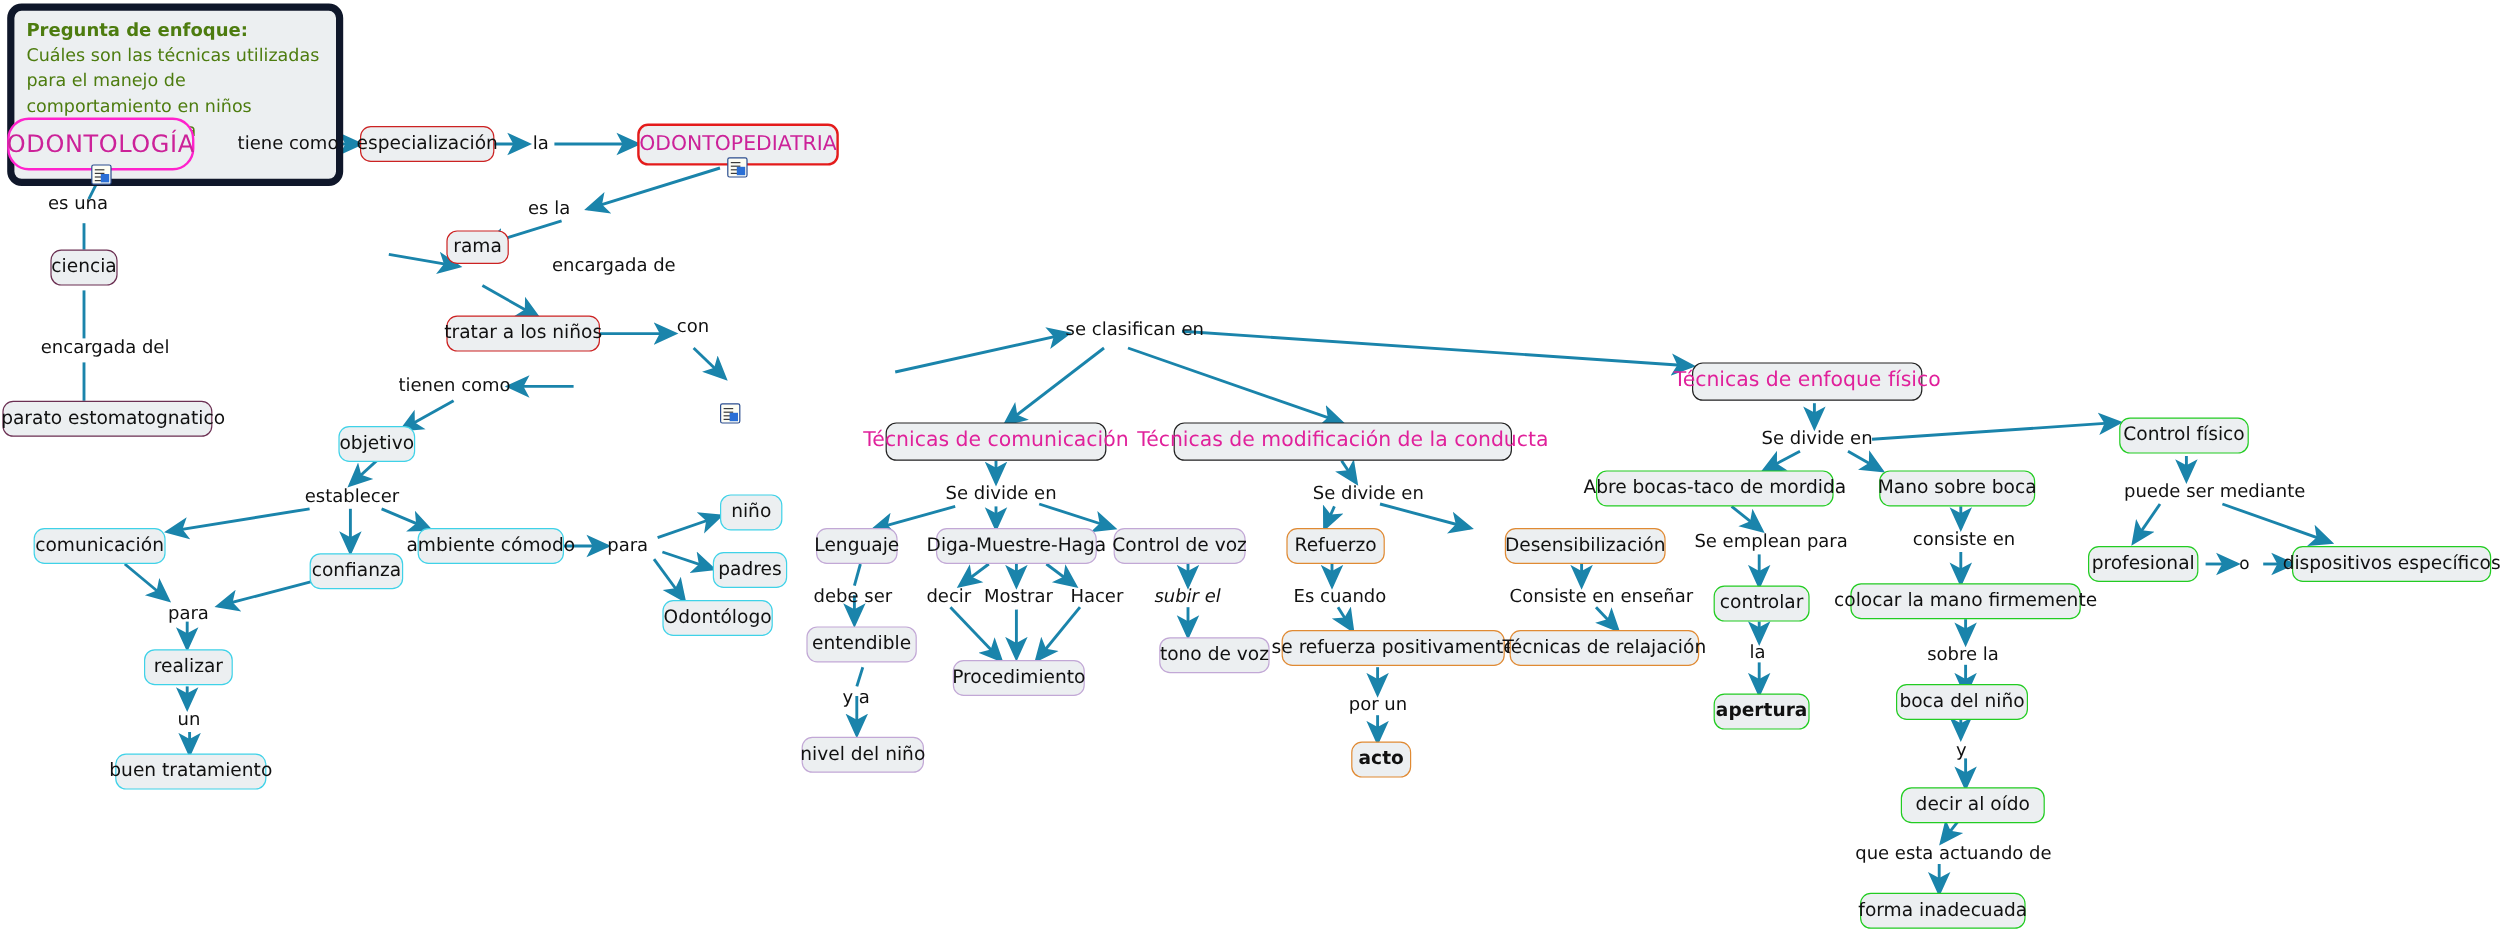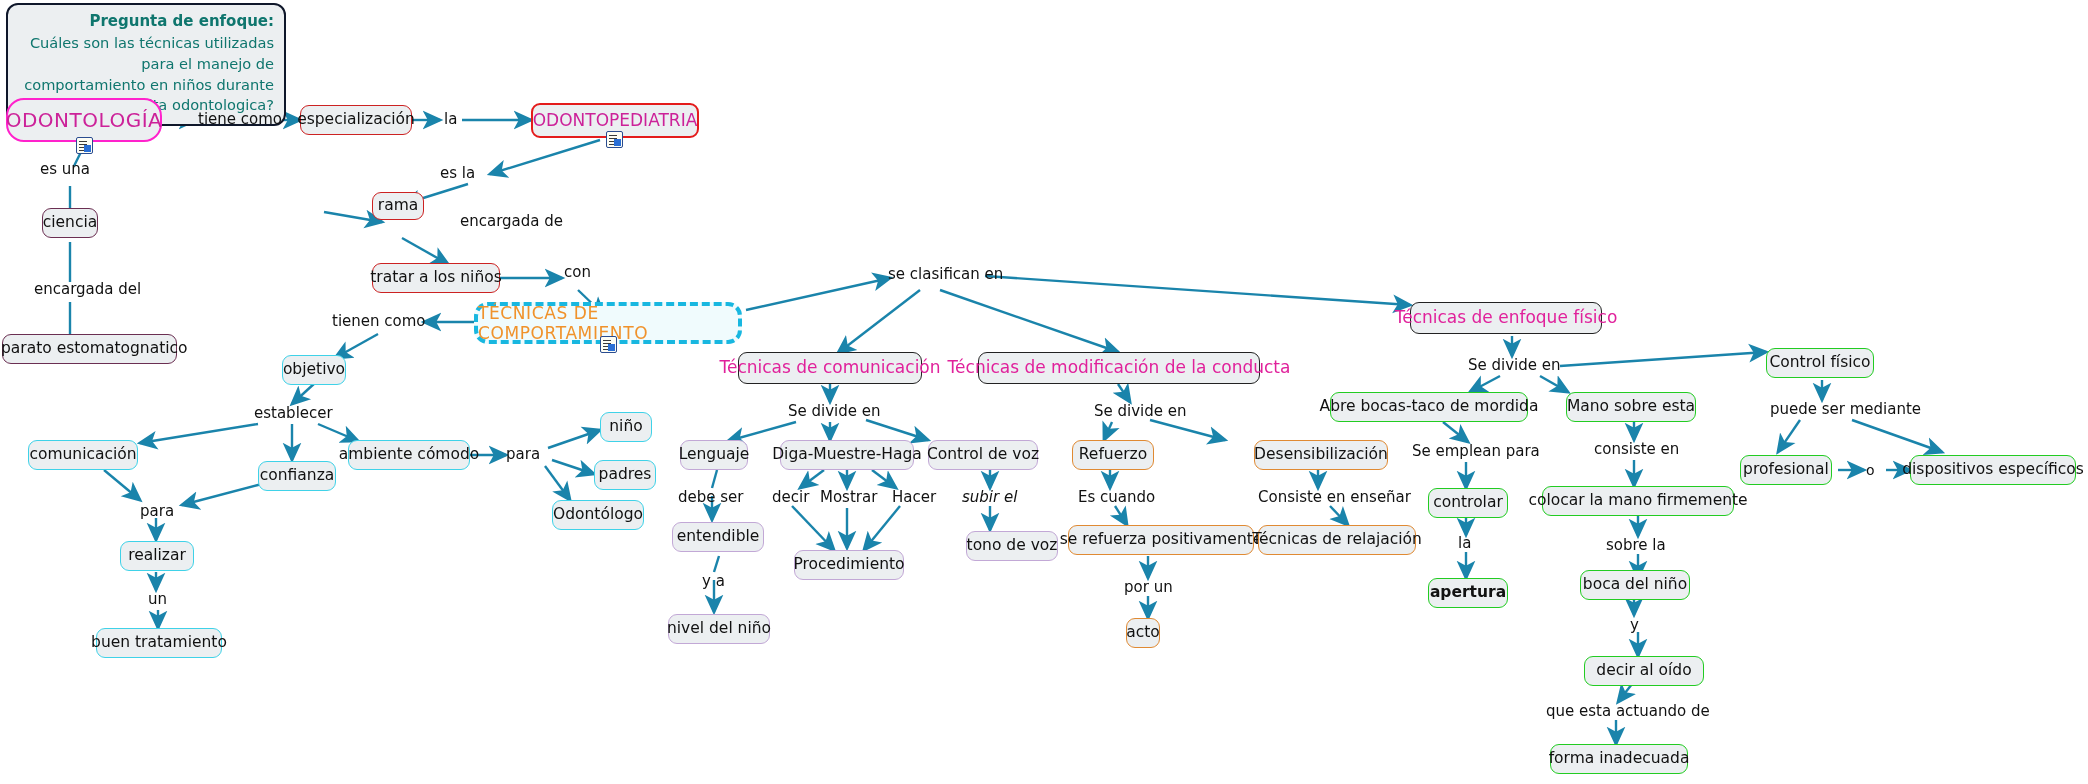--- a/index.html
+++ b/index.html
@@ -41,27 +41,27 @@
   .t-orange {color:#f0922b;letter-spacing:.6px;}
 
   .big{font-size:20px;letter-spacing:.5px;border-radius:18px;}
   .mid{font-size:17px;}
 
   
   .focus{
     position:absolute;
     box-sizing:border-box;
     background:#eceff1;
-    border:2px solid #0f172a;
+    border:6px solid #0f172a;
     border-radius:12px;
     padding:6px 10px 8px 10px;
-    text-align:right;
+    text-align:left;
     font-size:14.6px;
     line-height:1.42;
-    color:#0f766e;
+    color:#4d7c0f;
     z-index:3;
   }
   .focus .fq-title{font-weight:bold;font-size:15px;display:block;margin-bottom:1px;}
 
   
   .dashed{
     position:absolute;box-sizing:border-box;
     background:#f0fbfd;
     border:4px dashed #18b7e0;
     border-radius:14px;
@@ -275,23 +275,20 @@
   </div>
 
   <div class="node n-red" style="left:372px;top:192px;width:52px;height:28px;">
     <span>rama</span>
   </div>
 
   <div class="node n-red" style="left:372px;top:263px;width:128px;height:30px;">
     <span>tratar a los niños</span>
   </div>
 
-  <div class="dashed" style="left:474px;top:302px;width:268px;height:42px;">
-    <span class="t-orange">TÉCNICAS DE COMPORTAMIENTO</span>
-  </div>
   <div class="resicon" style="left:600px;top:336px;">
       <i></i>
       <i></i>
       <i></i>
       <i></i>
       <b></b>
     </div>
 
   <div class="node n-cyan" style="left:282px;top:355px;width:64px;height:30px;">
     <span>objetivo</span>
@@ -374,34 +371,34 @@
   </div>
 
   <div class="node n-orange" style="left:1068px;top:525px;width:186px;height:30px;">
     <span>se refuerza positivamente</span>
   </div>
 
   <div class="node n-orange" style="left:1258px;top:525px;width:158px;height:30px;">
     <span>Técnicas de relajación</span>
   </div>
 
-  <div class="node n-orange" style="left:1126px;top:618px;width:34px;height:30px;">
+  <div class="node n-orange" style="left:1126px;top:618px;width:50px;height:30px;font-weight:bold;">
     <span>acto</span>
   </div>
 
   <div class="node n-dark mid t-pink" style="left:1410px;top:302px;width:192px;height:32px;">
     <span>Técnicas de enfoque físico</span>
   </div>
 
   <div class="node n-green" style="left:1330px;top:392px;width:198px;height:30px;">
     <span>Abre bocas-taco de mordida</span>
   </div>
 
   <div class="node n-green" style="left:1566px;top:392px;width:130px;height:30px;">
-    <span>Mano sobre esta</span>
+    <span>Mano sobre boca</span>
   </div>
 
   <div class="node n-green" style="left:1428px;top:488px;width:80px;height:30px;">
     <span>controlar</span>
   </div>
 
   <div class="node n-green" style="left:1428px;top:578px;width:80px;height:30px;font-weight:bold;">
     <span>apertura</span>
   </div>
 

